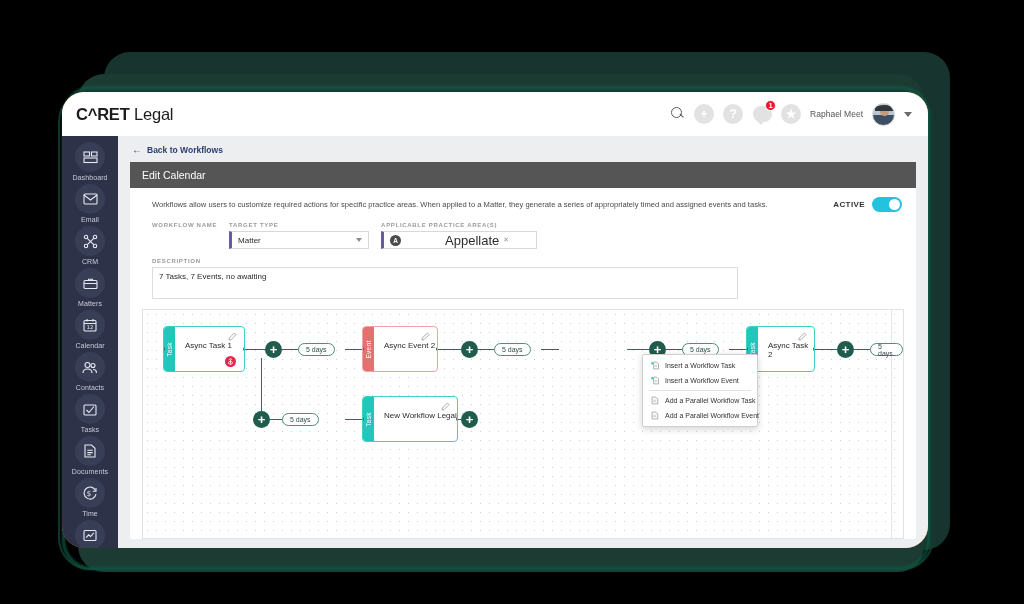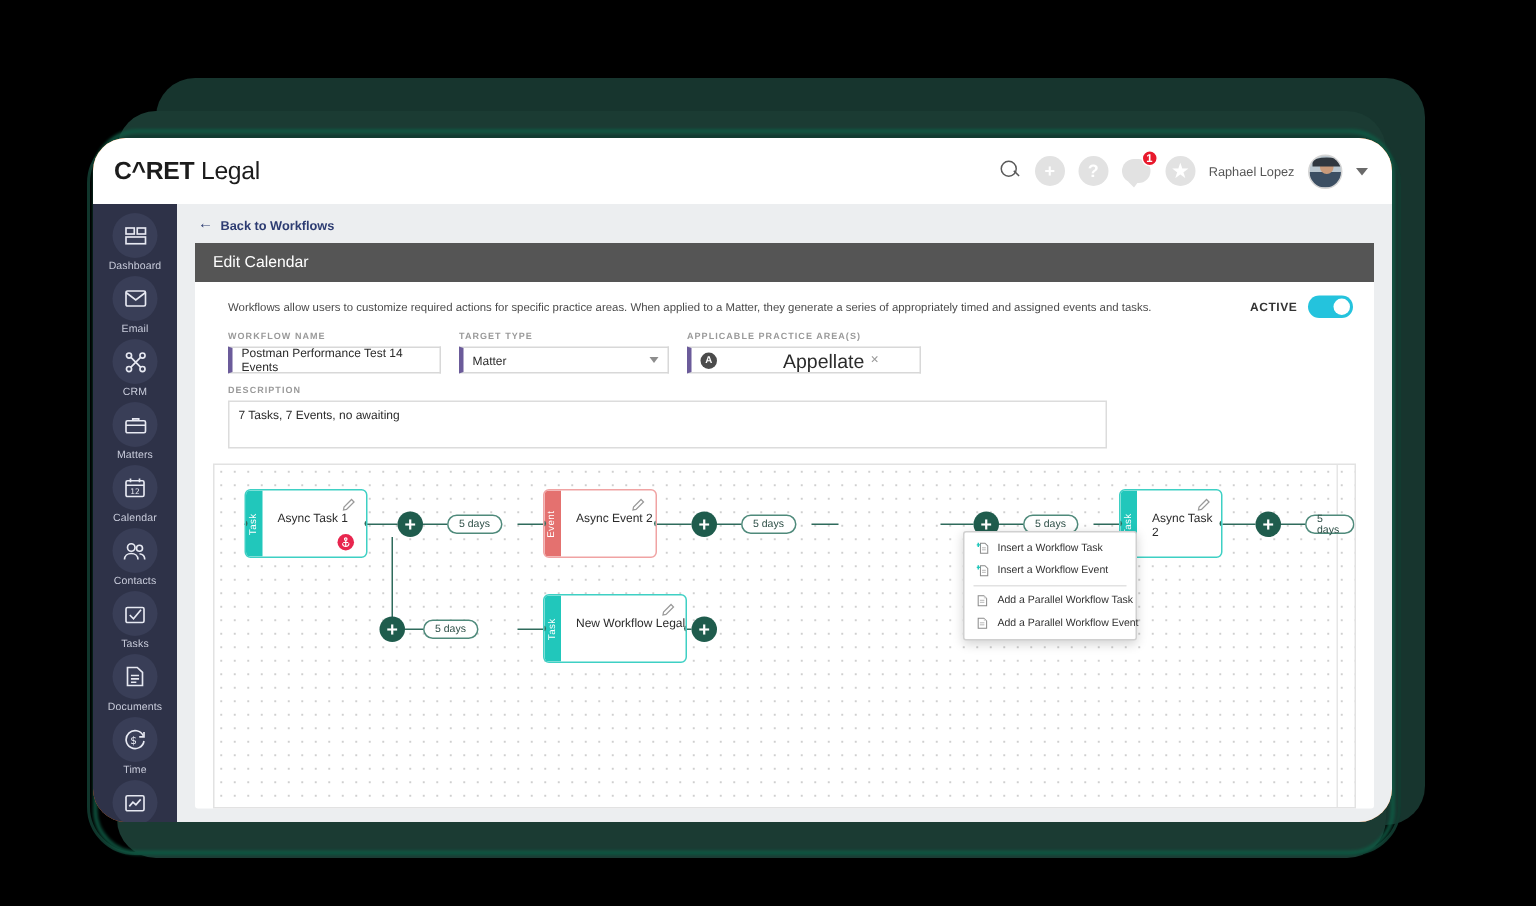--- a/index.html
+++ b/index.html
@@ -294,21 +294,21 @@
       </div>
       <div class="topbar-right">
         <div class="t-search"></div>
         <div class="circ-btn">+</div>
         <div class="circ-btn">?</div>
         <div class="circ-btn chat">
           <div class="chat-bubble"></div>
           <div class="badge">1</div>
         </div>
         <div class="circ-btn">★</div>
-        <div class="username">Raphael Lopez</div>
+        <div class="username">Raphael Meet</div>
         <div class="avatar"></div>
         <div class="caret-down"></div>
       </div>
     </div>
 
     <div class="sidebar">
 
       <div class="side-item">
         <div class="side-ico">
           <svg width="15" height="13" viewBox="0 0 15 13" fill="none" stroke="currentColor" stroke-width="1.1">
@@ -432,21 +432,20 @@
           <p>Workflows allow users to customize required actions for specific practice areas. When applied to a Matter, they generate a series of appropriately timed and assigned events and tasks.</p>
           <div class="active-wrap">
             <span class="active-lbl">ACTIVE</span>
             <div class="toggle"></div>
           </div>
         </div>
 
         <div class="fields">
           <div>
             <div class="field-lbl">WORKFLOW NAME</div>
-            <div class="ctl w-name">Postman Performance Test  14 Events</div>
           </div>
           <div>
             <div class="field-lbl">TARGET TYPE</div>
             <div class="ctl w-type">
               <span>Matter</span>
               <span class="sel-caret"></span>
             </div>
           </div>
           <div>
             <div class="field-lbl">APPLICABLE PRACTICE AREA(S)</div>

